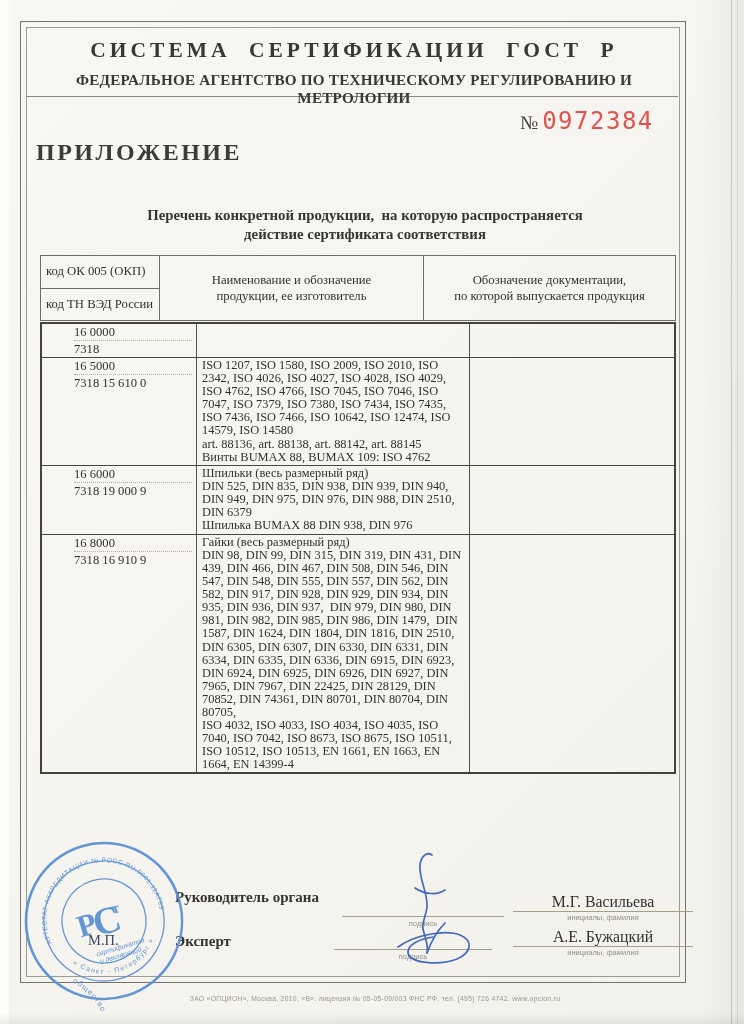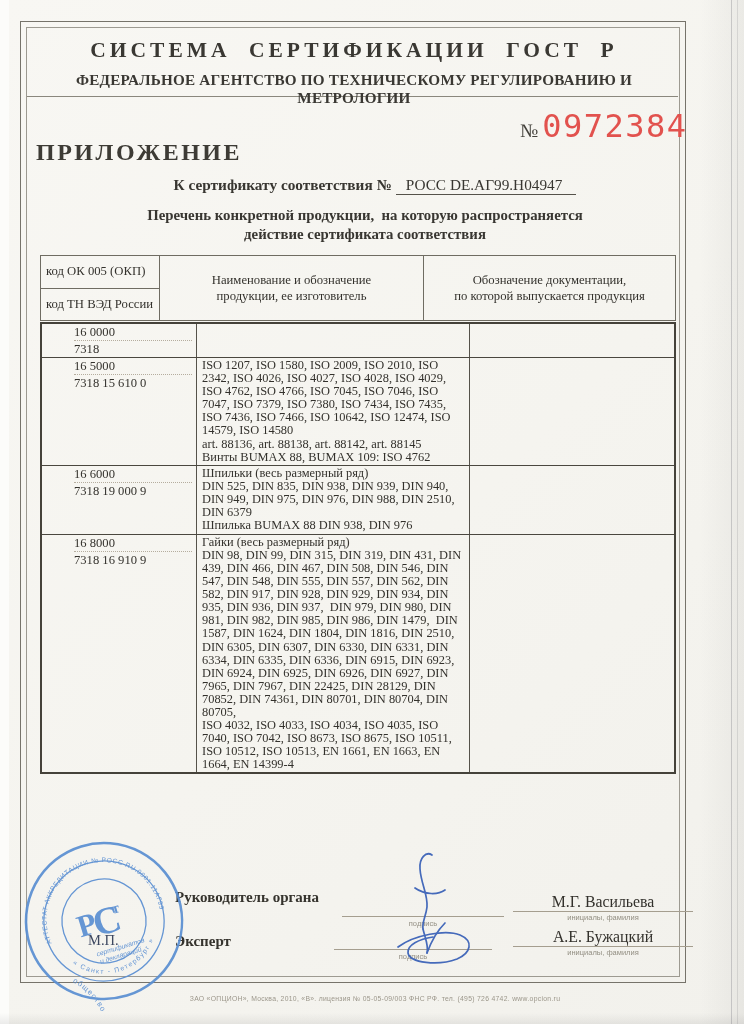--- a/index.html
+++ b/index.html
@@ -18,21 +18,21 @@
   .crease1{left:731px;top:0;width:0;height:1024px;border-left:1px solid rgba(110,110,118,.30);}
   .crease2{left:737px;top:0;width:0;height:1024px;border-left:1px solid rgba(110,110,118,.18);}
   .edge-bottom{left:0;top:1013px;width:744px;height:11px;background:linear-gradient(to bottom,rgba(90,90,95,0),rgba(90,90,95,.10));}
 
   .sys-title{left:30px;top:38px;width:648px;text-align:center;font-weight:bold;
     font-size:21.5px;letter-spacing:4px;word-spacing:9px;color:#3a3833;}
   .agency{left:30px;top:71px;width:648px;text-align:center;font-weight:bold;
     font-size:15.2px;letter-spacing:.2px;color:#3a3833;}
   .serial{left:520px;top:107px;width:170px;text-align:left;white-space:nowrap;}
   .serial .no-sign{font-size:19px;color:#44423c;}
-  .serial .digits{font-family:"DejaVu Sans Mono",monospace;font-size:32px;letter-spacing:1.5px;}
+  .serial .digits{font-family:"DejaVu Sans Mono",monospace;font-size:24px;letter-spacing:1.5px;}
   .doc-title{left:36px;top:139px;width:650px;text-align:left;font-weight:bold;
     font-size:24px;letter-spacing:2.5px;color:#3d3b35;}
   .cert-line{left:50px;top:176px;width:650px;text-align:center;font-size:15.3px;color:#383631;}
   .cert-line .lbl{font-weight:bold;}
   .cert-line .val{border-bottom:1px solid #55524a;padding:0 14px 1px 10px;}
   .subtitle{left:40px;top:206px;width:650px;text-align:center;font-weight:bold;
     font-size:14.8px;color:#383631;white-space:pre-wrap;line-height:18.5px;}
 
   
   .ctable{left:40px;top:255px;width:636px;font-size:12.7px;color:#33312c;}
@@ -95,24 +95,20 @@
   <div class="abs agency">ФЕДЕРАЛЬНОЕ АГЕНТСТВО ПО ТЕХНИЧЕСКОМУ РЕГУЛИРОВАНИЮ И МЕТРОЛОГИИ</div>
   <div class="abs sys-title">СИСТЕМА СЕРТИФИКАЦИИ ГОСТ Р</div>
 
   <div class="abs serial">
     <span class="no-sign">№</span>
     <span class="digits" style="color:#e2524e;">0972384</span>
   </div>
 
   <div class="abs doc-title">ПРИЛОЖЕНИЕ</div>
 
-  <div class="abs cert-line">
-    <span class="lbl">К сертификату соответствия №</span>
-    <span class="val">РОСС DE.АГ99.Н04947</span>
-  </div>
 
   <div class="abs subtitle">Перечень конкретной продукции,  на которую распространяется
 действие сертификата соответствия</div>
 
   <div class="abs ctable">
     <div class="thead">
       <div class="th-col1">
         <div class="half top">код ОК 005 (ОКП)</div>
         <div class="half">код ТН ВЭД России</div>
       </div>

